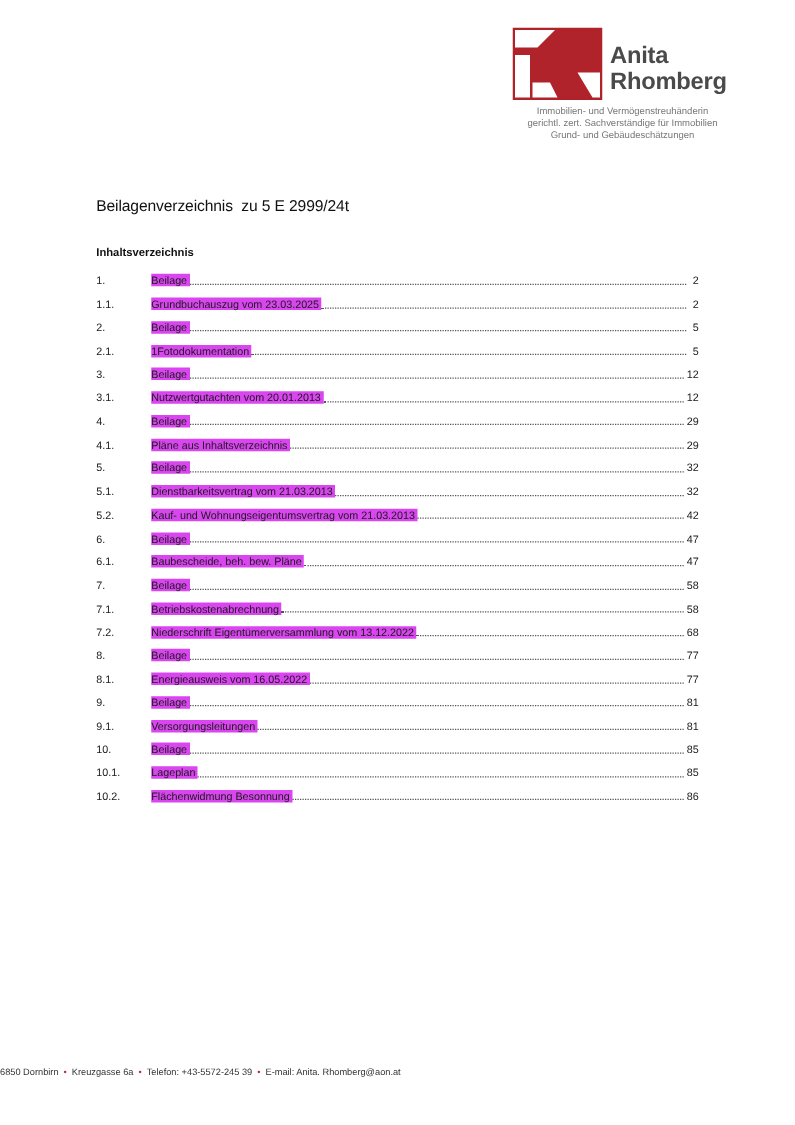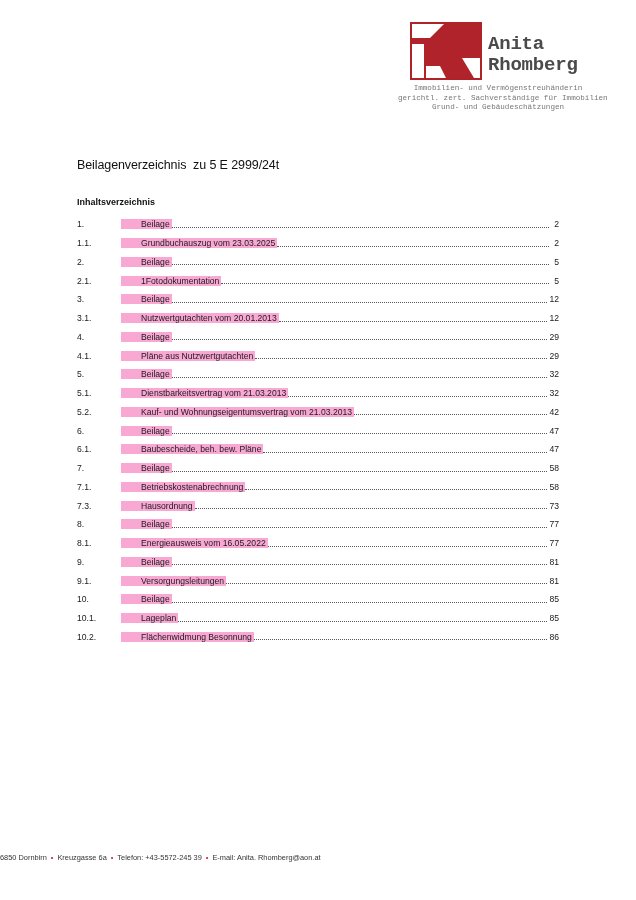--- a/index.html
+++ b/index.html
@@ -1,35 +1,35 @@
 <!DOCTYPE html>
 <html><head>
 <meta charset="utf-8">
 <style>
   html, body { margin: 0; padding: 0; background: #ffffff; }
   body { width: 636px; height: 900px; position: relative; overflow: hidden;
          font-family: "Liberation Sans", sans-serif; color: #111; }
-  .logo { position: absolute; left: 410px; top: 22px; width: 190px; height: 96px; font-family: Liberation Mono, monospace; }
+  .logo { position: absolute; left: 410px; top: 22px; width: 190px; height: 96px; }
   .logo-mark { position: absolute; left: 0; top: 0; width: 72px; height: 58px; }
   .logo-name { position: absolute; left: 78px; top: 12px; font-size: 19px; font-weight: bold;
                color: #4a4a4a; line-height: 21px; letter-spacing: -0.2px; }
   .logo-name span { display: block; }
   .logo-sub { position: absolute; right: 2px; top: 62px; width: 200px; text-align: center;
               font-size: 7.6px; line-height: 9.6px; color: #777; }
   .logo-sub span { display: block; white-space: nowrap; }
 
   .doc-title { position: absolute; left: 77px; top: 158px; font-size: 12.5px; font-weight: normal;
                color: #111; letter-spacing: -0.1px; }
   .toc-heading { position: absolute; left: 77px; top: 197px; font-size: 9px; font-weight: bold; color: #111; }
 
   .toc { position: absolute; left: 77px; top: 215px; width: 482px; }
   .toc-row { position: relative; height: 18.75px; display: flex; align-items: center;
              font-size: 8.6px; color: #1a1a1a; }
   .toc-num { width: 44px; flex: 0 0 44px; }
-  .toc-title { flex: 0 0 auto; white-space: nowrap; padding-right: 2px; background: #f9a8d4; padding-left: 20px; }
+  .toc-title { flex: 0 0 auto; white-space: nowrap; padding-right: 2px; background: #d946ef; }
   .toc-leader { flex: 1 1 auto; border-bottom: 1px dotted #555; height: 0; margin-top: 6px; min-width: 10px; }
   .toc-page { flex: 0 0 auto; padding-left: 2px; text-align: right; min-width: 8px; }
 
   .footer { position: absolute; left: 0; width: 636px; top: 853px; text-align: left;
             font-size: 7.4px; color: #333; }
   .footer .dot { color: #c0282e; margin: 0 4px; }
 </style>
 </head>
 <body>
 
@@ -98,21 +98,21 @@
       <span class="toc-page">12</span>
     </div>
     <div class="toc-row">
       <span class="toc-num">4.</span>
       <span class="toc-title">Beilage</span>
       <span class="toc-leader"></span>
       <span class="toc-page">29</span>
     </div>
     <div class="toc-row">
       <span class="toc-num">4.1.</span>
-      <span class="toc-title">Pläne aus Nutzwertgutachten</span>
+      <span class="toc-title">Pläne aus Inhaltsverzeichnis</span>
       <span class="toc-leader"></span>
       <span class="toc-page">29</span>
     </div>
     <div class="toc-row">
       <span class="toc-num">5.</span>
       <span class="toc-title">Beilage</span>
       <span class="toc-leader"></span>
       <span class="toc-page">32</span>
     </div>
     <div class="toc-row">
@@ -145,24 +145,24 @@
       <span class="toc-leader"></span>
       <span class="toc-page">58</span>
     </div>
     <div class="toc-row">
       <span class="toc-num">7.1.</span>
       <span class="toc-title">Betriebskostenabrechnung</span>
       <span class="toc-leader"></span>
       <span class="toc-page">58</span>
     </div>
     <div class="toc-row">
-      <span class="toc-num">7.3.</span>
-      <span class="toc-title">Hausordnung</span>
-      <span class="toc-leader"></span>
-      <span class="toc-page">73</span>
+      <span class="toc-num">7.2.</span>
+      <span class="toc-title">Niederschrift Eigentümerversammlung vom 13.12.2022</span>
+      <span class="toc-leader"></span>
+      <span class="toc-page">68</span>
     </div>
     <div class="toc-row">
       <span class="toc-num">8.</span>
       <span class="toc-title">Beilage</span>
       <span class="toc-leader"></span>
       <span class="toc-page">77</span>
     </div>
     <div class="toc-row">
       <span class="toc-num">8.1.</span>
       <span class="toc-title">Energieausweis vom 16.05.2022</span>

